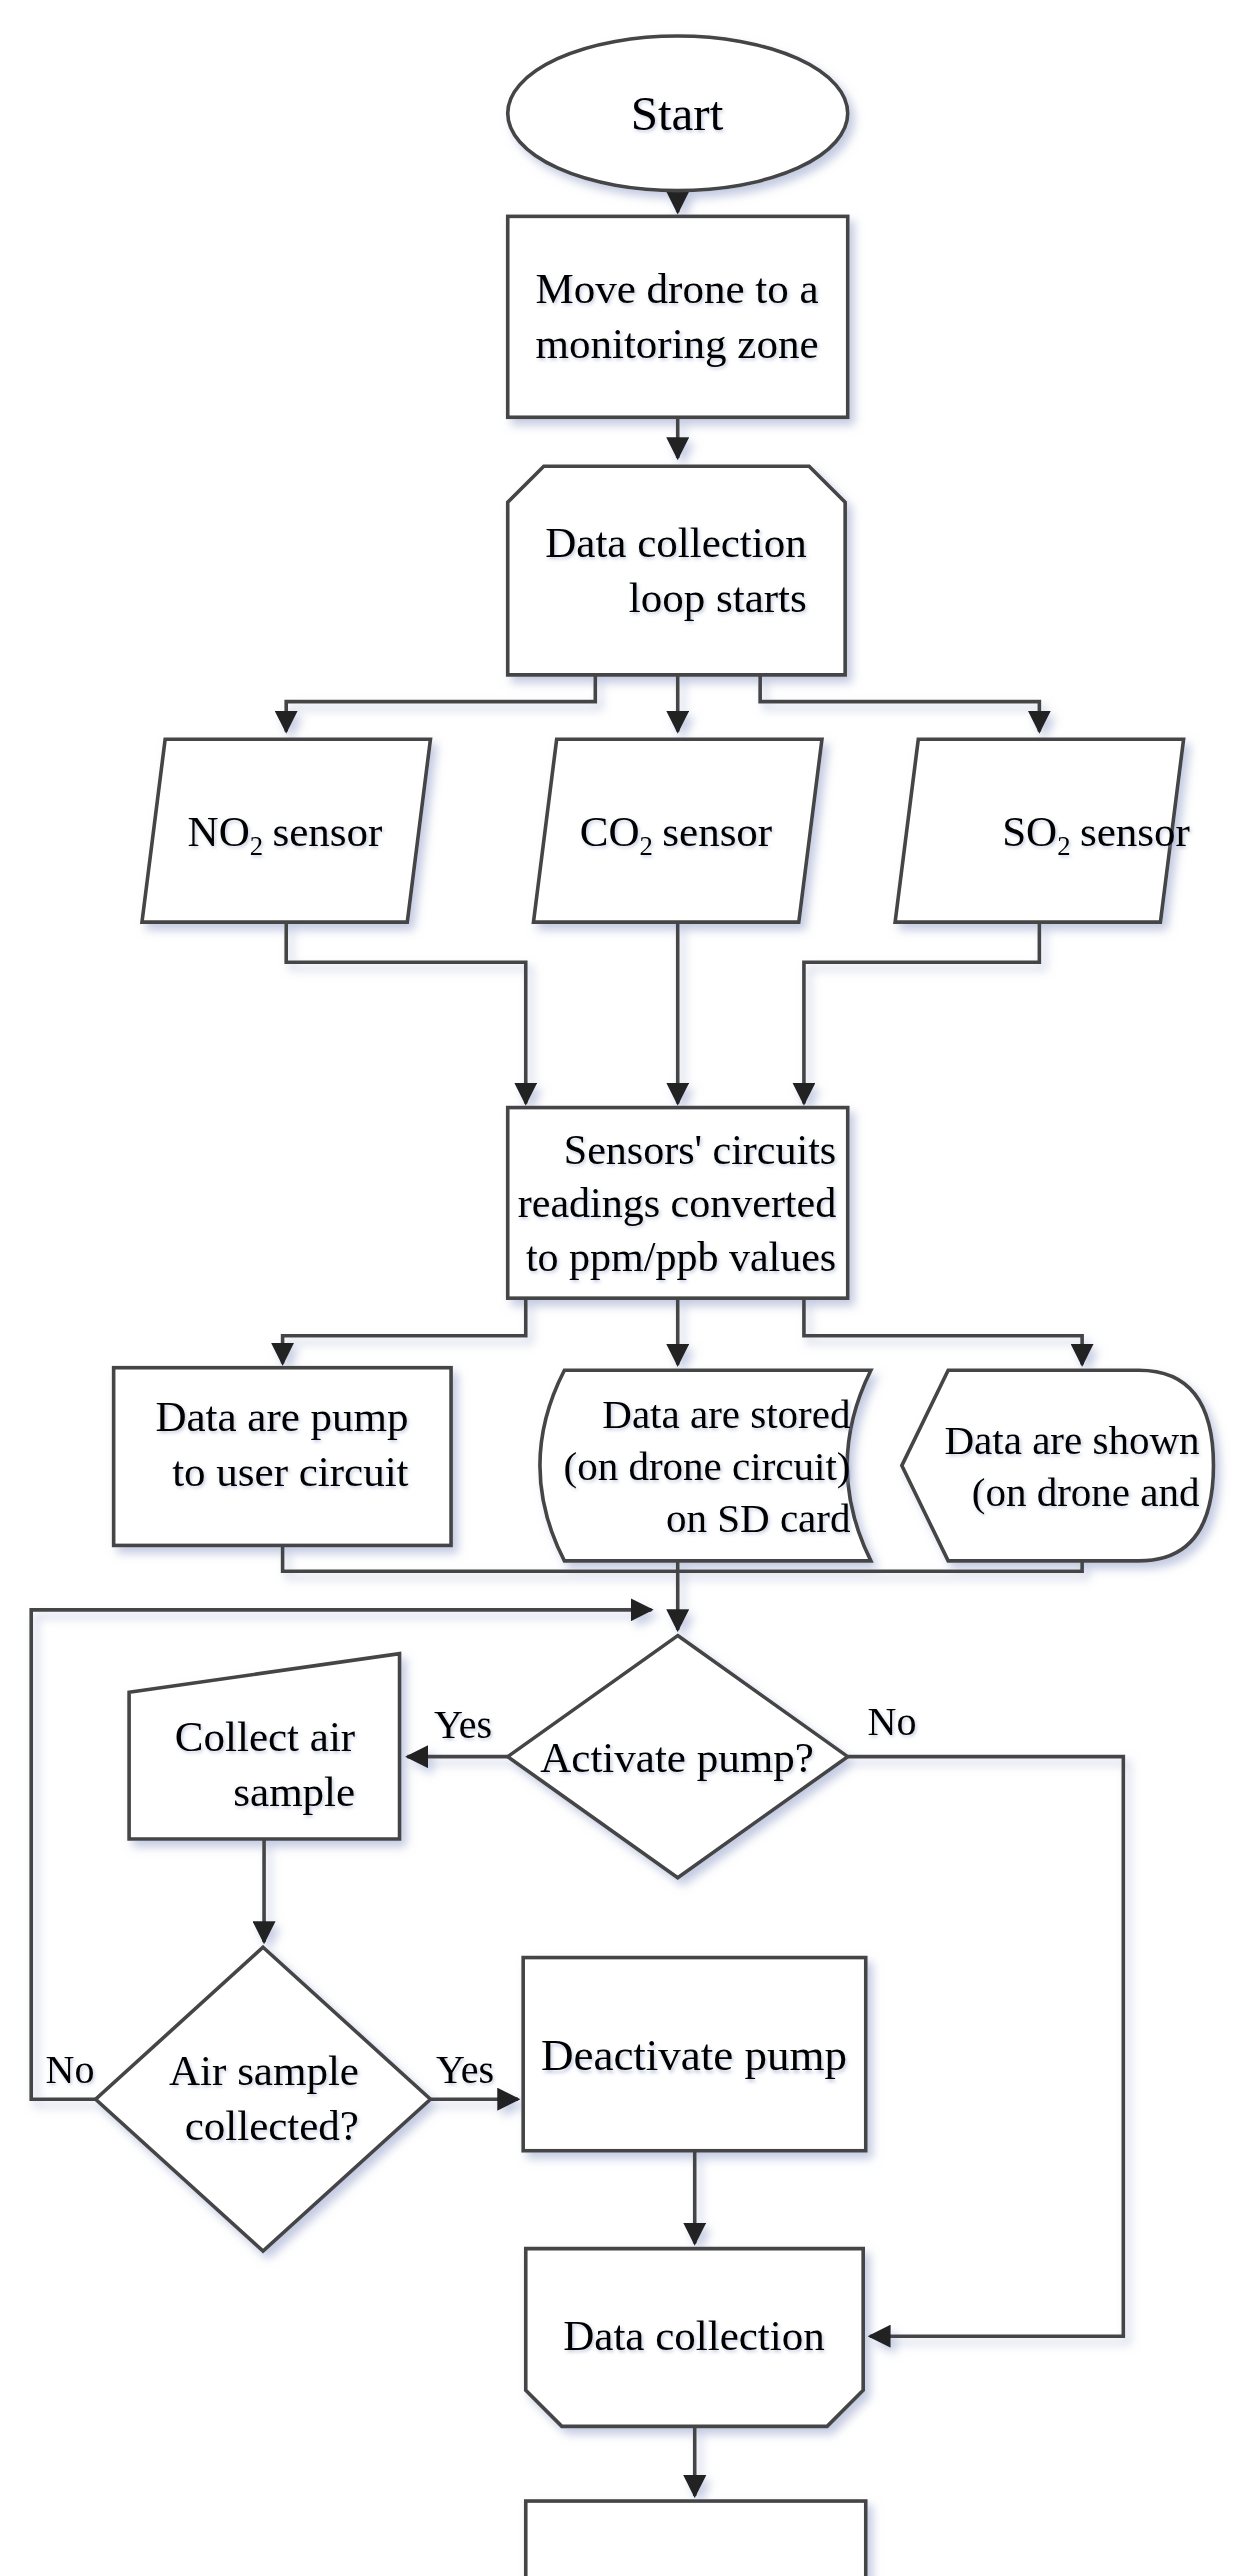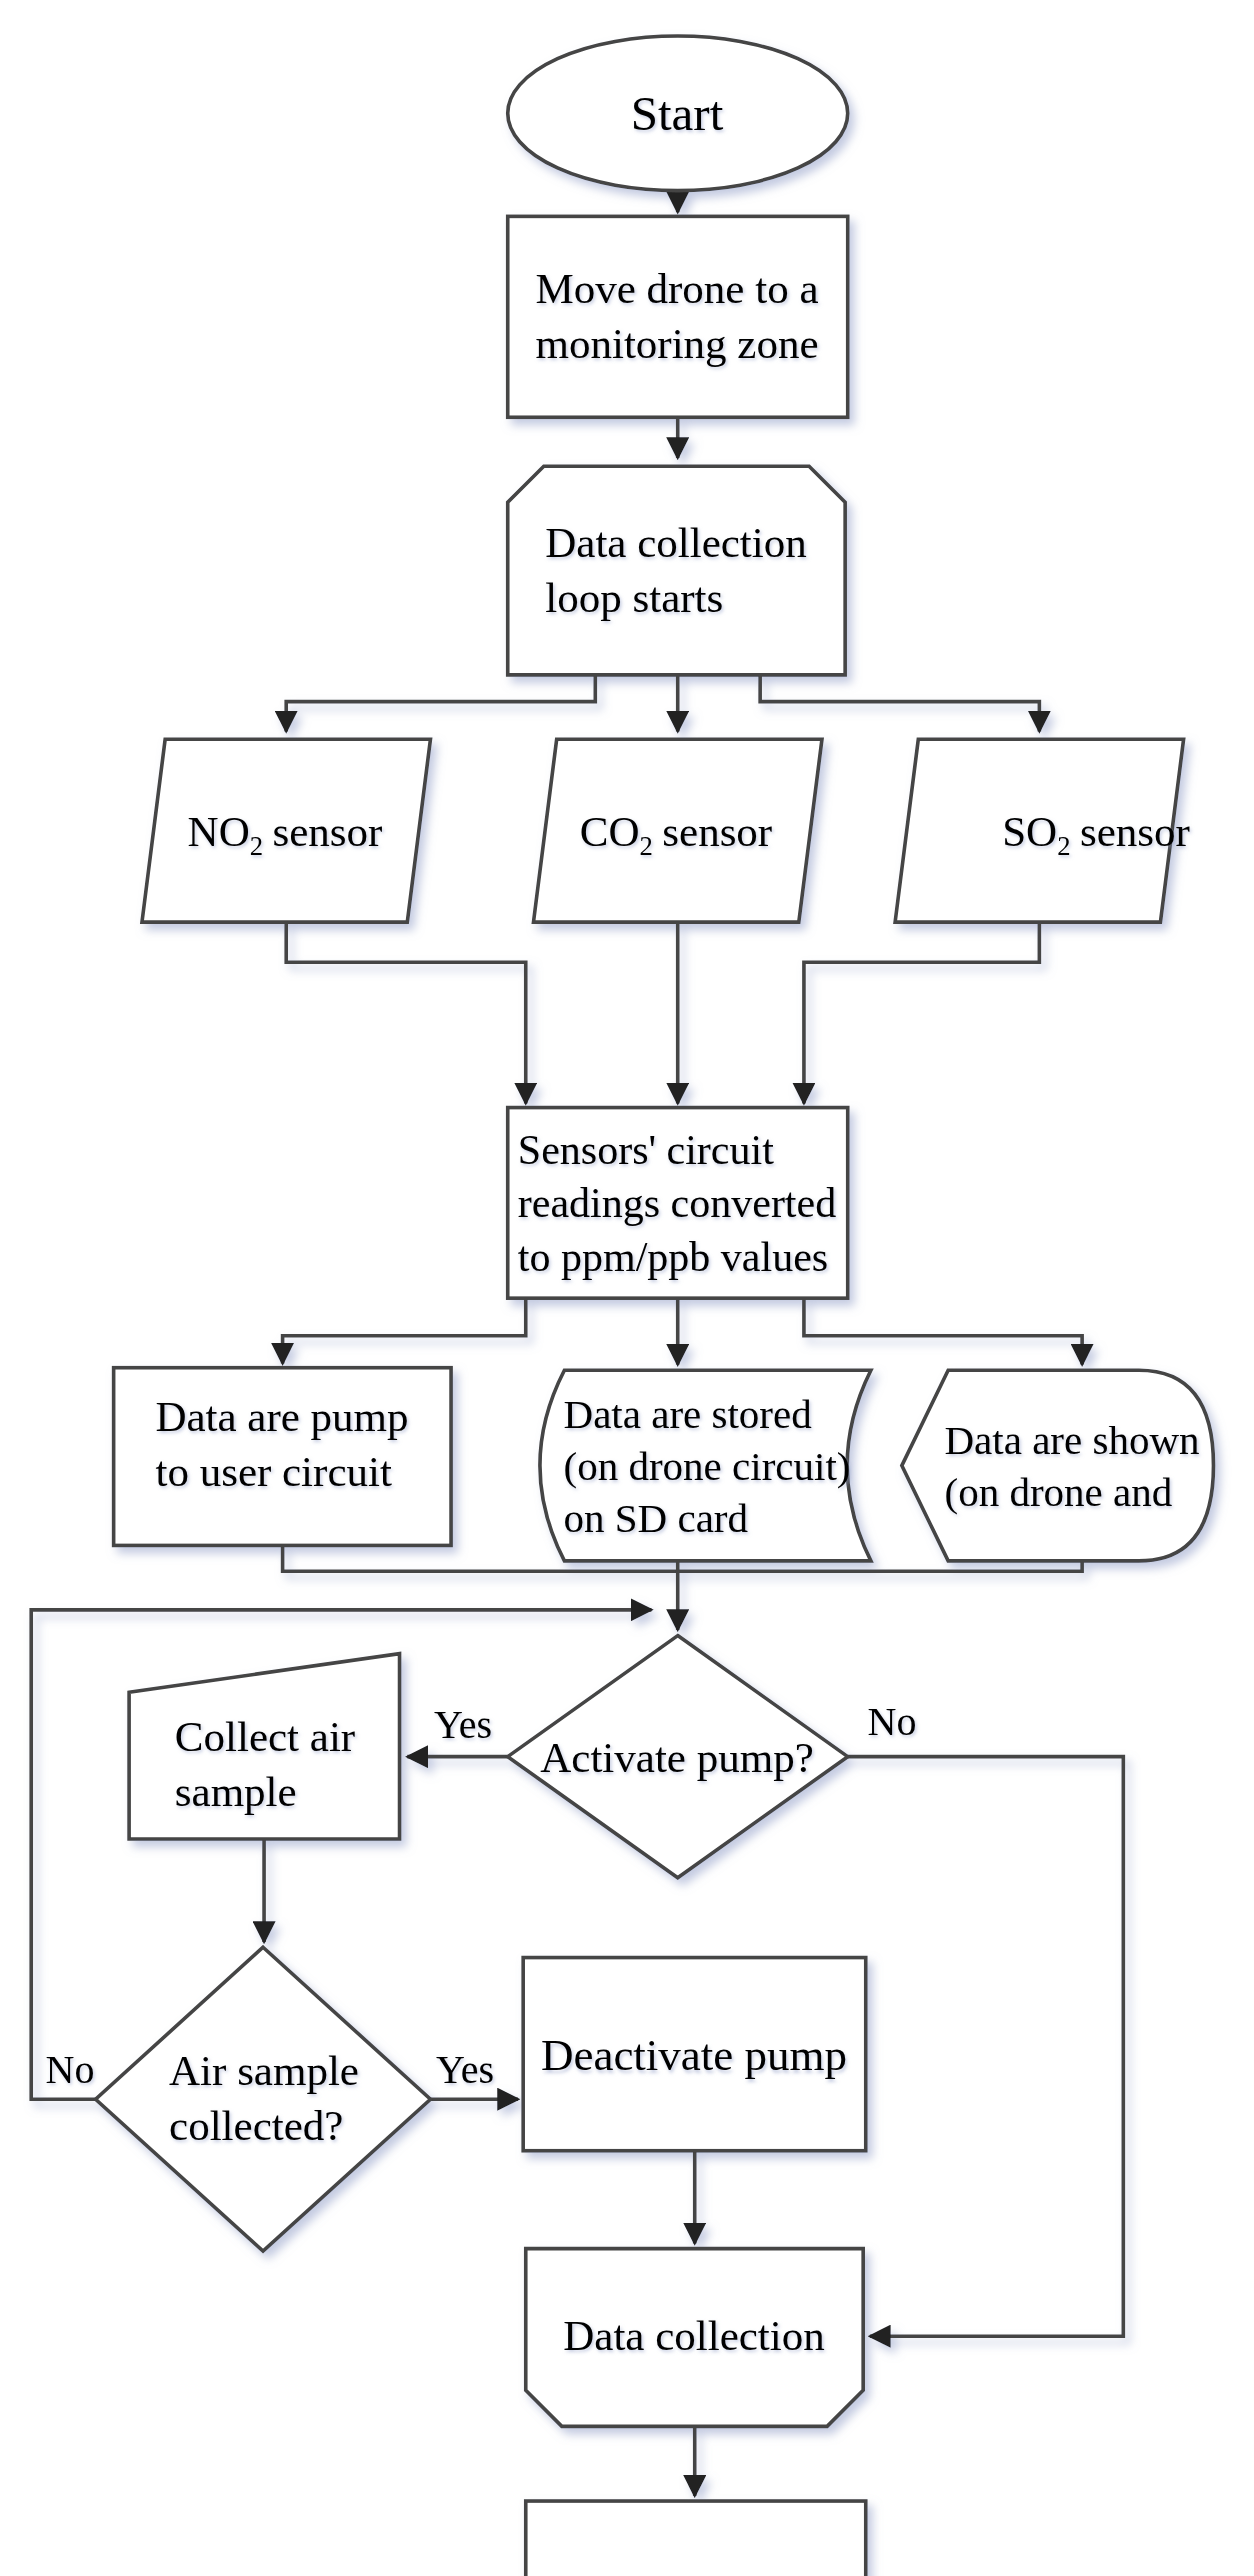--- a/index.html
+++ b/index.html
@@ -6,21 +6,21 @@
     --canvas-bg:#ffffff; --stroke:#444444; --shape-fill:#ffffff;
     --text:#000000; --shadow:#93a0c8;
   }
   html,body{margin:0;padding:0;background:var(--canvas-bg);}
   .diagram{position:relative;width:1255px;height:2874px;background:var(--canvas-bg);
     font-family:"Liberation Serif","DejaVu Serif",serif;color:var(--text);}
   .diagram svg{position:absolute;left:0;top:0;width:1255px;height:2874px;}
   .shape{fill:var(--shape-fill);stroke:var(--stroke);stroke-width:7px;}
   .edge{fill:none;stroke:var(--stroke);stroke-width:7px;}
   .arrowhead-glyph{fill:#222222;stroke:none;}
-  .lbl{position:absolute;transform:translate(-50%,-50%);text-align:left;
+  .lbl{position:absolute;transform:translate(-50%,-50%);text-align:right;
     font-size:43px;line-height:1.27;white-space:nowrap;color:var(--text);
     text-shadow:1.5px 2.1px 3.6px rgba(147,160,200,.55);}
   .lbl.big{font-size:49px;}
   .lbl.edge-lbl{font-size:40px;}
   .lbl sub{font-size:.62em;line-height:0;}
   .lbl .sp{margin-left:.22em;margin-top:20px;}
 </style>
 </head>
 <body>
 
@@ -99,21 +99,21 @@
     <div><span>NO</span><sub>2</sub><span class="sp">sensor</span></div>
   </div>
   <div class="lbl" style="left:676px;top:832px">
     <div><span>CO</span><sub>2</sub><span class="sp">sensor</span></div>
   </div>
   <div class="lbl" style="left:1096px;top:832px">
     <div><span>SO</span><sub>2</sub><span class="sp">sensor</span></div>
   </div>
 
   <div class="lbl" style="left:677px;top:1204px;font-size:42px">
-    <div>Sensors' circuit</div>
+    <div>Sensors' circuits</div>
     <div>readings converted</div>
     <div>to ppm/ppb values</div>
   </div>
 
   <div class="lbl" style="left:282px;top:1445px">
     <div>Data are pump</div>
     <div>to user circuit</div>
   </div>
 
   <div class="lbl" style="left:707px;top:1466px;font-size:41px">

